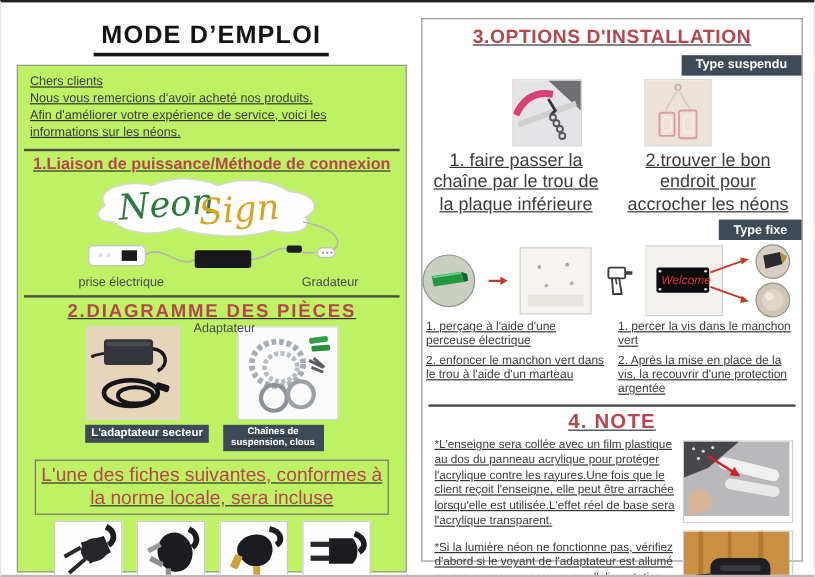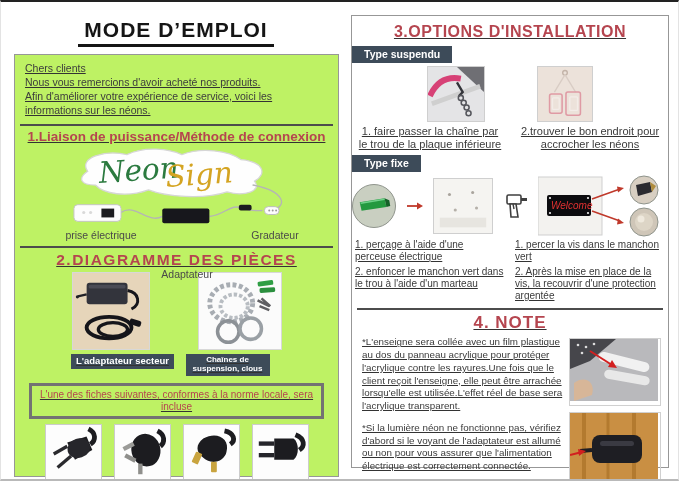--- a/index.html
+++ b/index.html
@@ -36,42 +36,42 @@
   .photo-chains { width: 84px; height: 78px; background: #fbfbfb; }
   .badge-row { display: flex; justify-content: center; gap: 24px; margin-top: 4px; align-items: flex-start; }
   .badge-slot { width: 84px; display: flex; justify-content: center; }
   .badge-slot:first-child { width: 78px; }
   .dark-badge {
     background: #3d4b59; color: #fff; font-weight: bold; text-align: center;
     padding: 2px 5px; font-size: 9.5px; line-height: 1.1; white-space: nowrap;
   }
   .badge-chains { font-size: 8px; white-space: normal; width: 92px; padding: 2px 2px; }
   .plug-note {
-    margin: 7px 14px 5px 14px; border: 3px solid #737373; color: #b5454f;
-    font-size: 10px; text-align: center; padding: 3px 4px; line-height: 1.2;
+    margin: 7px 14px 5px 14px; border: 1px solid #737373; color: #b5454f;
+    font-size: 16px; text-align: center; padding: 3px 4px; line-height: 1.2;
   }
   .plugs-row { display: flex; justify-content: center; gap: 12px; margin-top: 4px; }
   .plug-box { width: 57px; height: 58px; border: 1px solid #cccccc; background: #fdfdfd; }
   .plug-box svg { width: 100%; height: 100%; }
   
   .right-box {
     position: absolute; left: 350px; top: 13px; width: 318px; height: 453px;
     border: 1px solid #979797; background: #fff; text-decoration: underline;
   }
   .sec3-title { font-size: 16px; letter-spacing: 0.5px; margin: 7px 0 3px 0; }
-  .type-badge-wrap { text-align: left; margin: 1px 0 3px 0; }
+  .type-badge-wrap { text-align: right; margin: 1px 0 3px 0; }
   .type-badge {
     display: inline-block; background: #3d4b59; color: #fff; font-weight: bold;
     font-size: 10.5px; padding: 2.5px 12px;
   }
   .hang-photos { display: flex; justify-content: center; gap: 52px; }
   .hang-photo { border: 1px solid #cfcfcf; }
   .hp1 { width: 58px; height: 56px; } .hp2 { width: 56px; height: 56px; }
   .hang-caps { display: flex; justify-content: center; gap: 14px; margin-top: 3px; }
-  .hang-caps div { width: 146px; text-align: center; font-size: 11px; line-height: 1.25; color: #3c3c3c; }
+  .hang-caps div { width: 146px; text-align: center; font-size: 15px; line-height: 1.25; color: #3c3c3c; }
   .fixe-row { display: flex; align-items: center; justify-content: space-between; gap: 4px; height: 62px; margin-top: 1px; }
   .anchor-circle {
     width: 44px; height: 44px; border-radius: 50%; background: #c9cfc1;
     border: 1px solid #8f948c; overflow: hidden; flex: none;
   }
   .wall-photo { width: 60px; height: 56px; border: 1px solid #cfcfcf; background: #f5f4f1; flex: none; }
   .fixe-caps { display: flex; justify-content: center; gap: 10px; margin-top: 2px; }
   .fixe-caps .cap-col { width: 150px; font-size: 10px; line-height: 1.22; color: #3c3c3c; }
   .fixe-caps p { margin-bottom: 3px; }
   .sec4-title { font-size: 17px; letter-spacing: 1px; margin: 2px 0 3px 0; }

